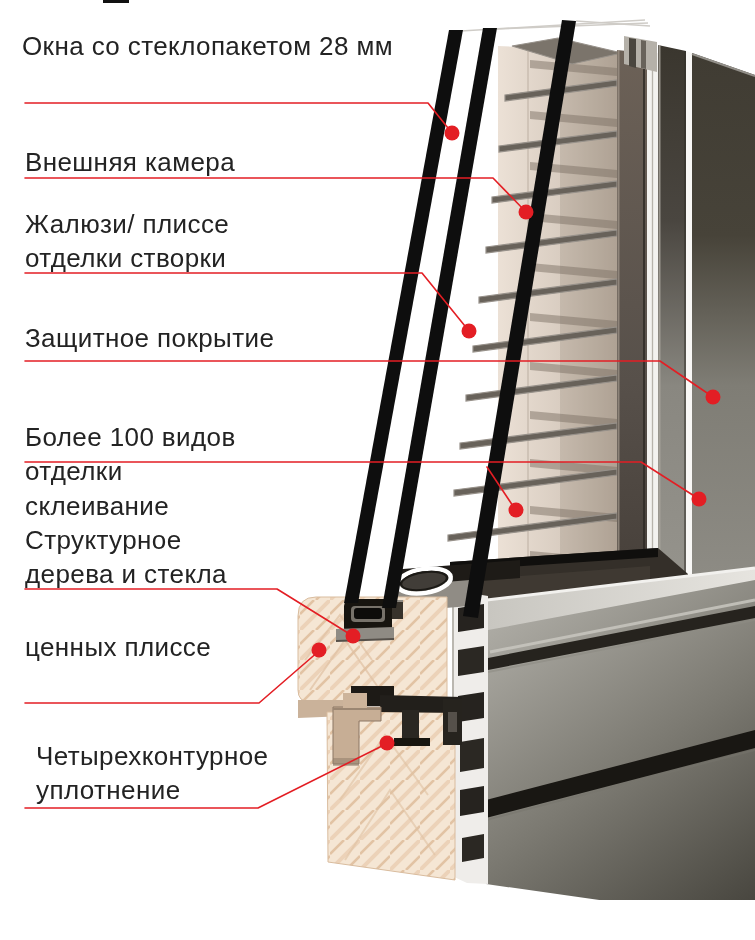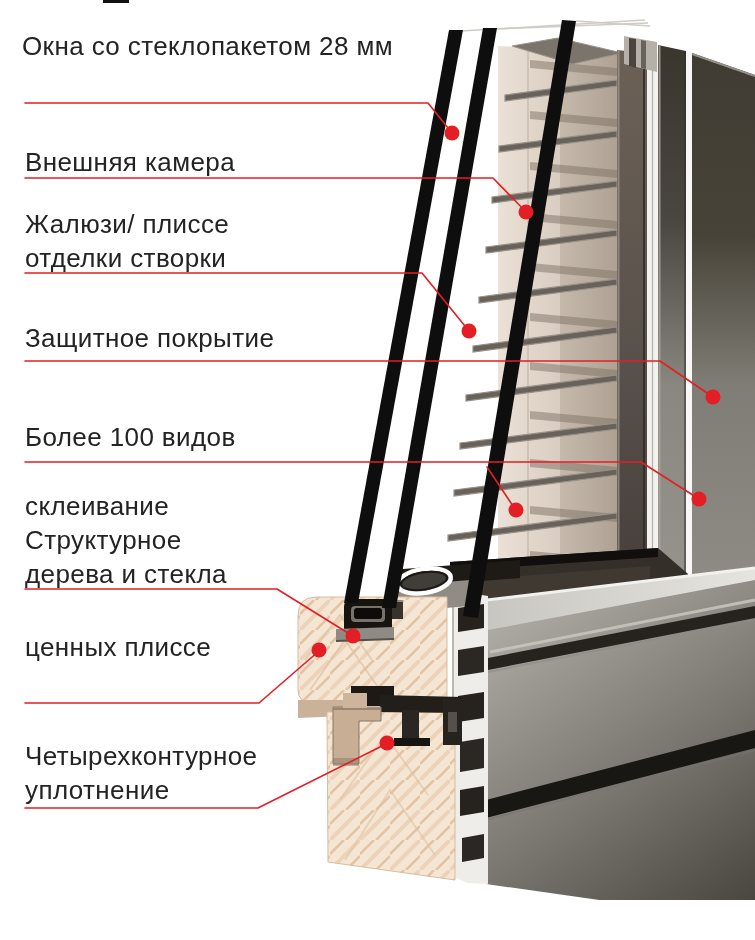--- a/index.html
+++ b/index.html
@@ -21,21 +21,21 @@
     white-space:nowrap;
   }
   .label .ln{white-space:nowrap;}
   #label-1{top:30px;left:22px;line-height:33px;}
   #label-2{top:145px;}
   #label-3{top:207px;}
   #label-4{top:321px;}
   #label-5{top:392px;margin-top:28px;}
   #label-6{top:489px;}
   #label-7{top:630px;}
-  #label-8{top:739px;}
+  #label-8{top:739px;margin-left:11px;}
   .leader{stroke:var(--accent,#e31e24);stroke-width:1.6;fill:none;stroke-linejoin:round;stroke-linecap:round;}
   .dot{fill:var(--accent,#e31e24);}
 </style>
 </head>
 <body>
 
 <div class="stage">
 
   <svg class="illo" width="755" height="940" viewBox="0 0 755 940" xmlns="http://www.w3.org/2000/svg">
     <defs>
@@ -252,20 +252,21 @@
   </div>
   <div class="label" id="label-3">
     <div class="ln">Жалюзи/ плиссе</div>
     <div class="ln">отделки створки</div>
   </div>
   <div class="label" id="label-4">
     <div class="ln">Защитное покрытие</div>
   </div>
   <div class="label" id="label-5">
     <div class="ln">Более 100 видов</div>
+    <div class="ln">отделки</div>
   </div>
   <div class="label" id="label-6">
     <div class="ln">склеивание</div>
     <div class="ln">Структурное</div>
     <div class="ln">дерева и стекла</div>
   </div>
   <div class="label" id="label-7">
     <div class="ln">ценных плиссе</div>
   </div>
   <div class="label" id="label-8">

